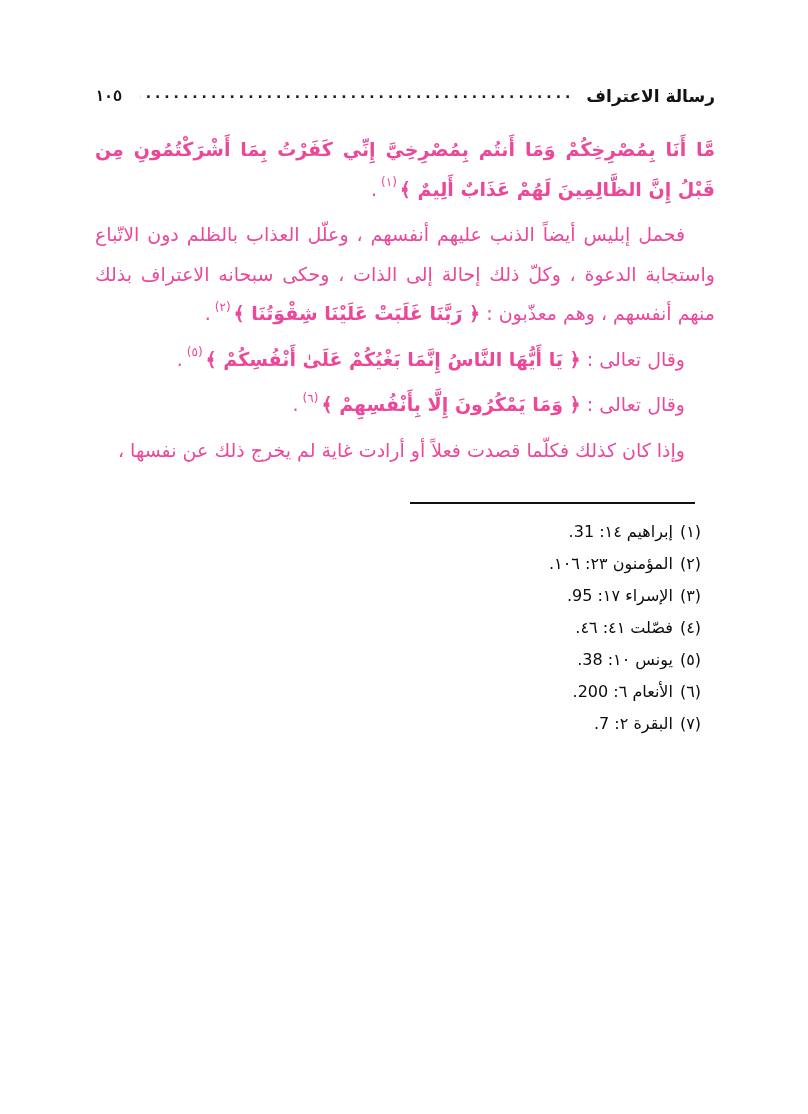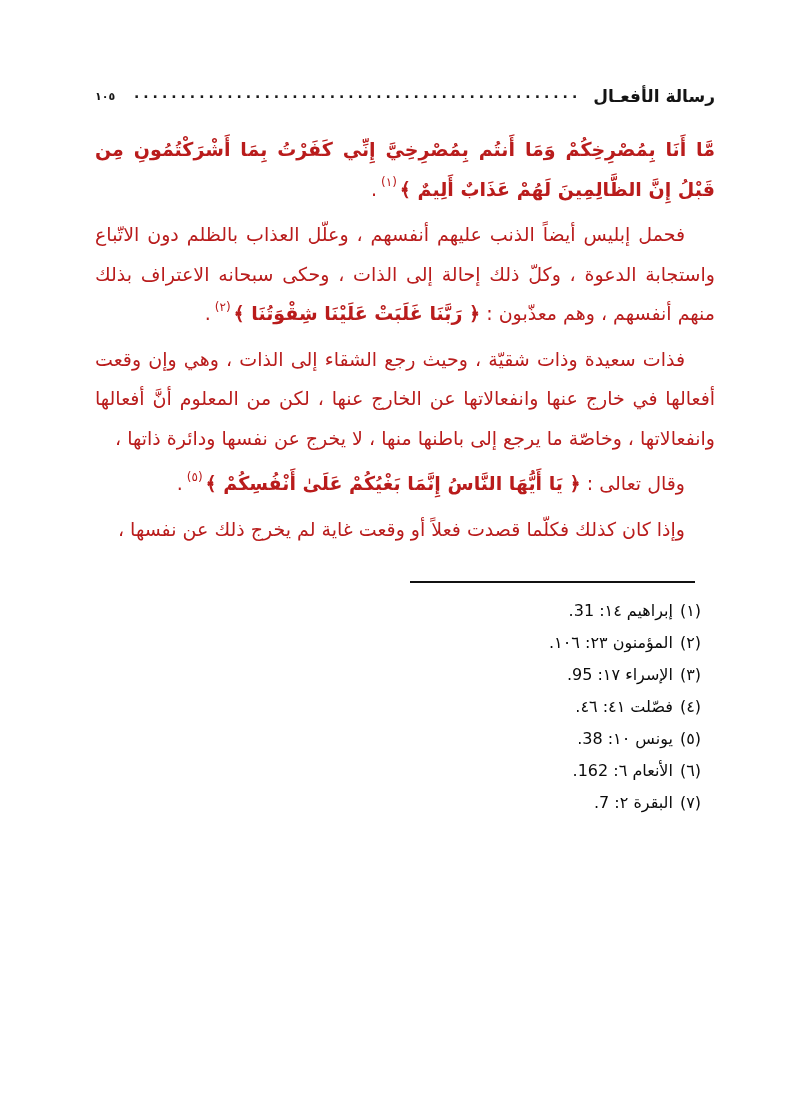--- a/index.html
+++ b/index.html
@@ -35,29 +35,29 @@
   .leader {
     flex: 1;
     overflow: hidden;
     white-space: nowrap;
     font-size: 14px;
     font-weight: bold;
     letter-spacing: 4px;
     transform: translateY(-3px);
     color: #1a1a1a;
   }
-  .page-num { white-space: nowrap; font-size: 11px; padding-right: 6px; }
+  .page-num { white-space: nowrap; font-size: 15px; padding-right: 6px; font-family: Liberation Mono, monospace; }
 
   
   .body-text {
     margin-top: 24px;
     font-size: 19px;
     line-height: 2.08;
     text-align: justify;
-    color: #b91c1c;
+    color: #ec4899;
   }
   .body-text p { margin: 0 0 6px 0; }
   .indent { text-indent: 30px; }
   .verse {
     font-weight: bold;
     letter-spacing: 0.2px;
   }
   sup.ref {
     font-size: 12px;
     font-weight: normal;
@@ -89,40 +89,40 @@
     white-space: nowrap;
   }
   .fn-num { flex: none; }
 </style>
 </head>
 <body>
 
 <div class="page">
 
   <div class="header">
-    <span class="header-title">رسالة الأفعـال</span>
+    <span class="header-title">رسالة الاعتراف</span>
     <span class="leader">..........................................................</span>
     <span class="page-num">١٠٥</span>
   </div>
 
   <div class="body-text">
 
     <p><span class="verse">مَّا أَنَا بِمُصْرِخِكُمْ وَمَا أَنتُم بِمُصْرِخِيَّ إِنِّي كَفَرْتُ بِمَا أَشْرَكْتُمُونِ مِن قَبْلُ إِنَّ الظَّالِمِينَ لَهُمْ عَذَابٌ أَلِيمٌ ﴾</span><sup class="ref">(١)</sup><span class="period">.</span></p>
 
     <p class="indent"><span>فحمل إبليس أيضاً الذنب عليهم أنفسهم ، وعلّل العذاب بالظلم دون الاتّباع واستجابة الدعوة ، وكلّ ذلك إحالة إلى الذات ، وحكى سبحانه الاعتراف بذلك منهم أنفسهم ، وهم معذّبون : </span><span class="verse">﴿ رَبَّنَا غَلَبَتْ عَلَيْنَا شِقْوَتُنَا ﴾</span><sup class="ref">(٢)</sup><span class="period">.</span></p>
 
 
-    <p class="indent"><span>فذات سعيدة وذات شقيّة ، وحيث رجع الشقاء إلى الذات ، وهي وإن وقعت أفعالها في خارج عنها وانفعالاتها عن الخارج عنها ، لكن من المعلوم أنَّ أفعالها وانفعالاتها ، وخاصّة ما يرجع إلى باطنها منها ، لا يخرج عن نفسها ودائرة ذاتها ،</span></p>
 
 
     <p class="indent"><span>وقال تعالى : </span><span class="verse">﴿ يَا أَيُّهَا النَّاسُ إِنَّمَا بَغْيُكُمْ عَلَىٰ أَنْفُسِكُمْ ﴾</span><sup class="ref">(٥)</sup><span class="period">.</span></p>
 
+    <p class="indent"><span>وقال تعالى : </span><span class="verse">﴿ وَمَا يَمْكُرُونَ إِلَّا بِأَنْفُسِهِمْ ﴾</span><sup class="ref">(٦)</sup><span class="period">.</span></p>
 
 
-    <p class="indent"><span>وإذا كان كذلك فكلّما قصدت فعلاً أو وقعت غاية لم يخرج ذلك عن نفسها ،</span></p>
+    <p class="indent"><span>وإذا كان كذلك فكلّما قصدت فعلاً أو أرادت غاية لم يخرج ذلك عن نفسها ،</span></p>
 
   </div>
 
   <div class="footnotes">
     <div class="fn-rule"></div>
 
     <div class="fn">
       <span class="fn-num">(١)</span>
       <span>إبراهيم ١٤: 31.</span>
     </div>
@@ -137,21 +137,21 @@
     <div class="fn">
       <span class="fn-num">(٤)</span>
       <span>فصّلت ٤١: ٤٦.</span>
     </div>
     <div class="fn">
       <span class="fn-num">(٥)</span>
       <span>يونس ١٠: 38.</span>
     </div>
     <div class="fn">
       <span class="fn-num">(٦)</span>
-      <span>الأنعام ٦: 162.</span>
+      <span>الأنعام ٦: 200.</span>
     </div>
     <div class="fn">
       <span class="fn-num">(٧)</span>
       <span>البقرة ٢: 7.</span>
     </div>
   </div>
 
 </div>
 
 </body></html>

